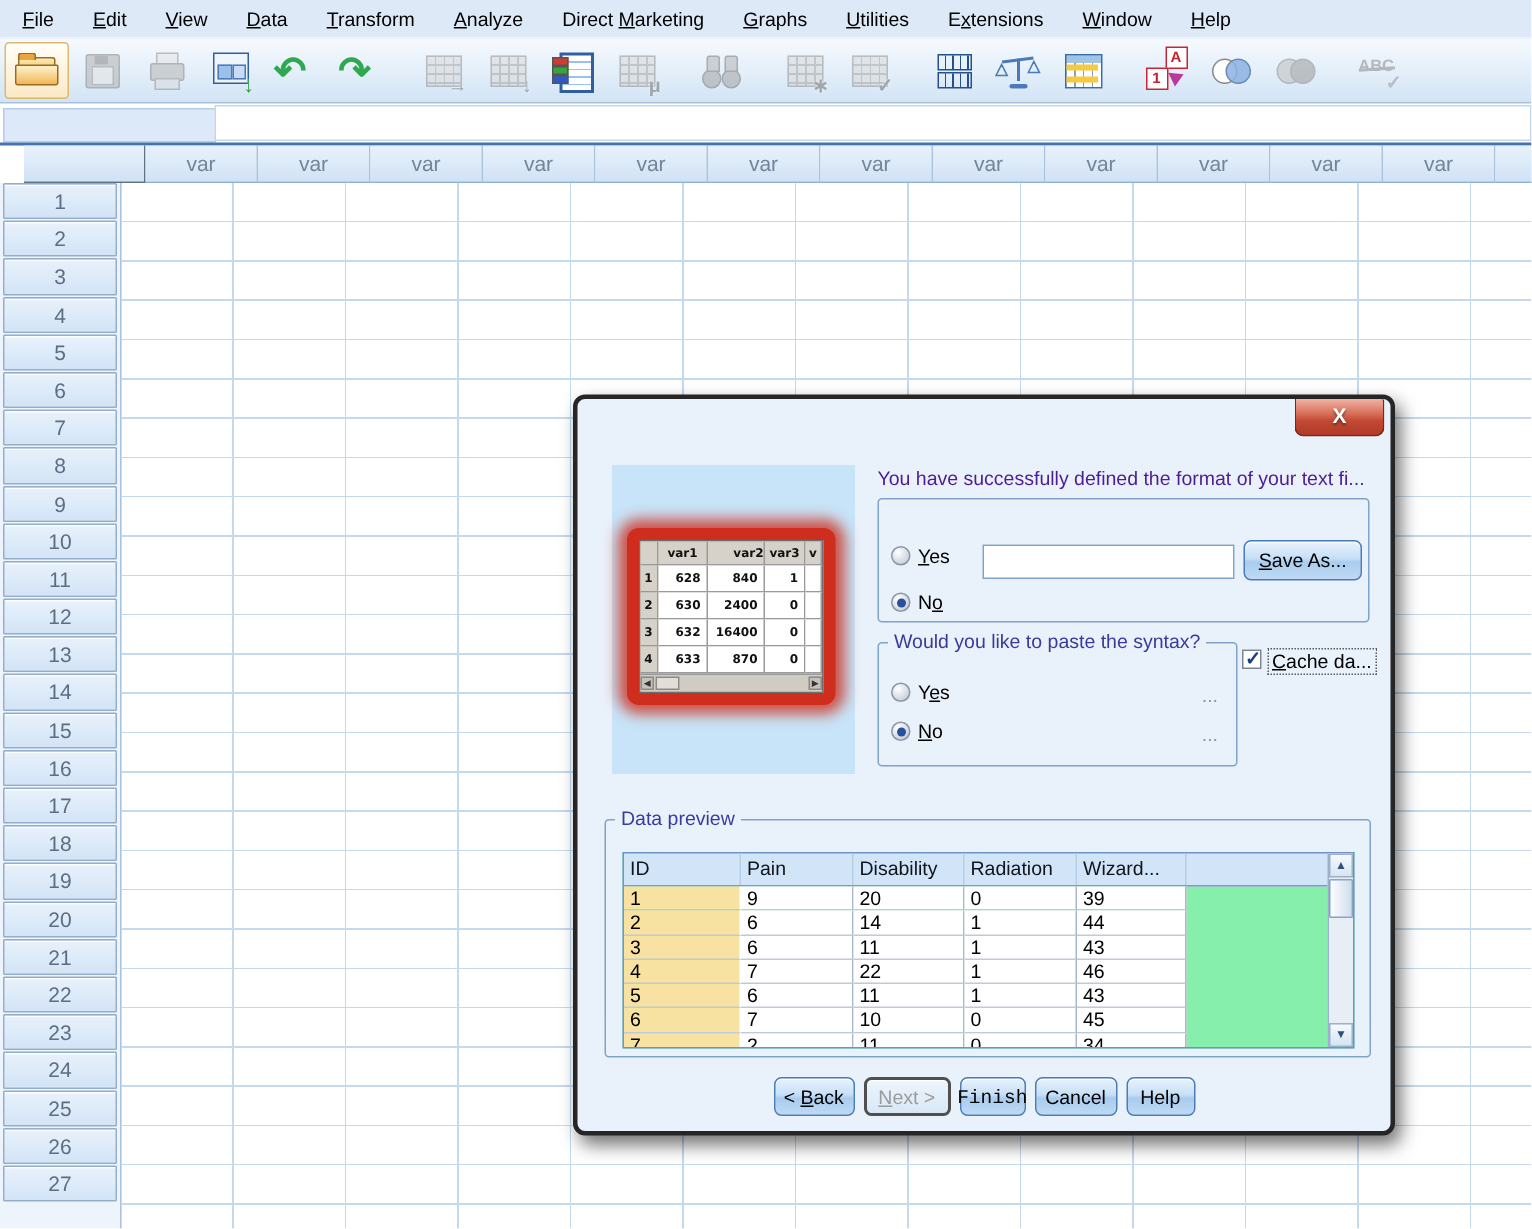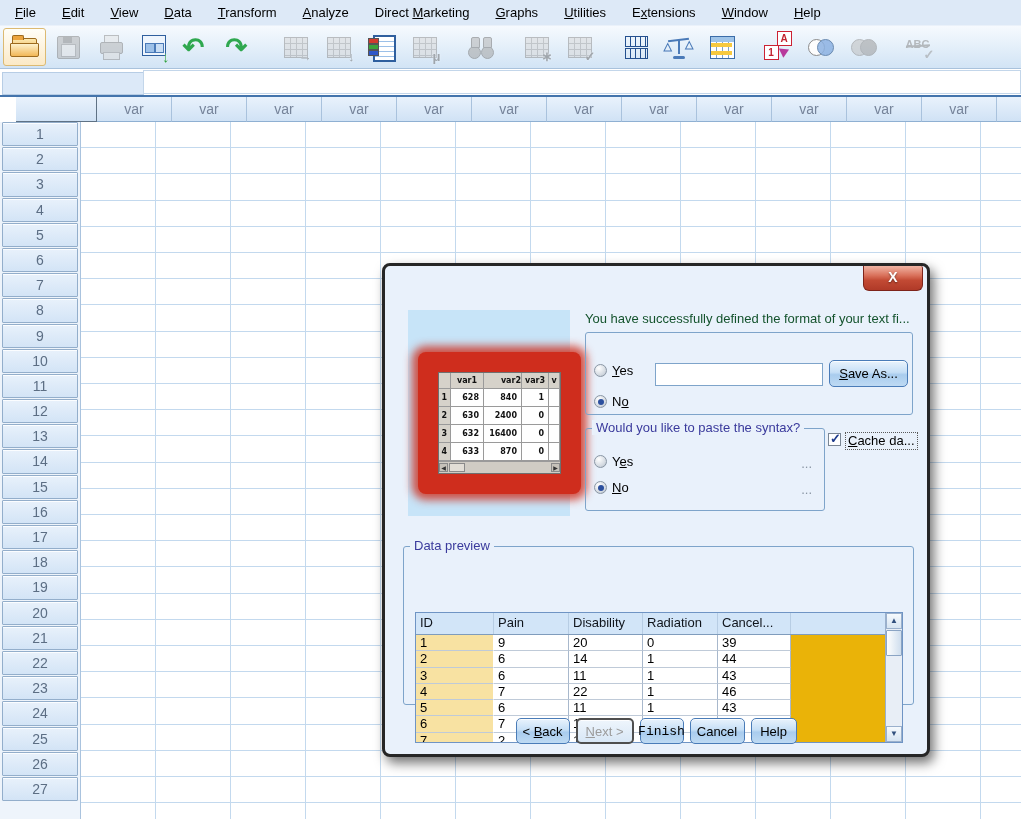--- a/index.html
+++ b/index.html
@@ -131,34 +131,34 @@
     background-image:repeating-linear-gradient(to right,transparent 0 4px,#fff 4px 5px),repeating-linear-gradient(to bottom,transparent 0 4px,#fff 4px 5px);}
   #dlg-title-icon::before{content:"";position:absolute;left:-2px;top:-2px;width:8px;height:3px;background:#d02a1e;top:1px;left:-2px;box-shadow:0 0 0 0;}
   #dlg-title-icon::after{content:"";position:absolute;left:1px;top:-2px;width:3px;height:8px;background:#d02a1e;}
   #dlg-title-text{position:absolute;left:30px;top:0;height:29px;line-height:28px;font-size:13px;color:#000;white-space:nowrap;}
   #dlg-blur-patch{position:absolute;left:252px;top:3px;width:226px;height:22px;background:rgba(165,178,194,.25);border-radius:2px;}
   #dlg-close{position:absolute;right:4px;top:0px;width:60px;height:25px;
     background:linear-gradient(#f0b4a4 0%,#d9705a 40%,#c24a34 60%,#b03a28 100%);
     border:1px solid #7e241a;border-top:none;border-radius:0 2px 6px 6px;box-sizing:border-box;
     color:#fff;font-weight:bold;font-size:14px;text-align:center;line-height:23px;text-shadow:0 1px 2px rgba(0,0,0,.5);cursor:default;}
   #dlg-preview-panel{position:absolute;left:23px;top:44px;width:162px;height:206px;background:#c7e4f8;}
-  #thumb-wrap{position:absolute;left:10px;top:42px;padding:20px;background:#cf2d1d;border-radius:8px;
+  #thumb-wrap{position:absolute;left:10px;top:42px;padding:8px;background:#cf2d1d;border-radius:8px;
     box-shadow:0 0 9px 6px rgba(206,45,28,.8);}
   #thumb-table{background:#d4d0c8;border:1px solid #6f6f6f;font-family:"DejaVu Sans",sans-serif;font-size:8px;font-weight:bold;color:#111;}
   .th-row{display:flex;}
   .th-cell{box-sizing:border-box;border-right:1px solid #9a9a9a;border-bottom:1px solid #9a9a9a;height:18px;line-height:17px;overflow:hidden;}
   .th-cell.head{background:#d6d2ca;text-align:center;height:16px;line-height:15px;}
   .th-cell.rowh{background:#d6d2ca;text-align:right;padding-right:3px;}
   .th-cell.data{background:#fff;text-align:right;padding-right:4px;}
   #thumb-hscroll{height:11px;background:#d0ccc4;border-top:1px solid #9a9a9a;position:relative;}
   .th-arr{position:absolute;top:1px;width:9px;height:9px;background:#c6c2ba;border:1px solid #8a8a8a;font-size:6px;line-height:8px;text-align:center;color:#333;box-sizing:border-box;}
   .th-arr.l{left:0;} .th-arr.r{right:0;}
   #th-thumbbar{position:absolute;left:10px;top:1px;width:16px;height:9px;background:#e2ded6;border:1px solid #8a8a8a;box-sizing:border-box;}
 
-  #dlg-intro{position:absolute;left:200px;top:45px;width:335px;font-size:13px;color:#14532d;white-space:nowrap;overflow:hidden;}
+  #dlg-intro{position:absolute;left:200px;top:45px;width:335px;font-size:13px;color:#4c1d95;white-space:nowrap;overflow:hidden;}
   .groupbox{position:absolute;border:1px solid #7ea4ca;border-radius:3px;}
   .group-legend{position:absolute;top:-9px;left:6px;background:#e9f1fb;padding:0 4px;font-size:13px;color:#3a3a9c;white-space:nowrap;}
   #group-save{left:200px;top:66px;width:326px;height:81px;}
   #group-paste{left:200px;top:162px;width:238px;height:81px;}
   .radio-row{position:absolute;display:flex;align-items:center;gap:5px;font-size:13px;color:#000;}
   .radio{width:13px;height:13px;border-radius:50%;background:radial-gradient(circle at 35% 30%,#fff,#cfd6de 70%,#9aa4b0);
     border:1px solid #8a96a4;box-sizing:border-box;position:relative;}
   .radio.checked::after{content:"";position:absolute;left:2.5px;top:2.5px;width:6px;height:6px;border-radius:50%;background:#2b4f9e;}
   #file-field{position:absolute;left:69px;top:30px;width:168px;height:23px;border:1px solid #7ea4ca;background:#fff;box-sizing:border-box;font-size:13px;padding:0 3px;}
   #save-as-btn{position:absolute;right:4px;top:27px;width:79px;height:27px;}
@@ -167,21 +167,21 @@
     font-size:13px;color:#000;text-align:center;display:flex;align-items:center;justify-content:center;cursor:default;
     box-shadow:inset 0 1px 0 rgba(255,255,255,.8);}
   .dots{position:absolute;right:12px;font-size:13px;color:#8a96a4;}
   #cache-row{position:absolute;left:443px;top:166px;display:flex;align-items:flex-start;gap:4px;font-size:13px;}
   #cache-box{width:13px;height:13px;background:#fff;border:1px solid #7a8694;box-sizing:border-box;position:relative;flex:0 0 auto;margin-top:1px;}
   #cache-box::after{content:"✓";position:absolute;left:1px;top:-3px;font-size:13px;font-weight:bold;color:#1f3c8c;}
   #cache-label{border:1px dotted #5a5a5a;padding:0 2px 1px 2px;white-space:nowrap;}
   #dlg-finish-text{position:absolute;left:200px;top:249px;width:335px;font-size:13px;white-space:nowrap;overflow:hidden;}
 
   #group-preview{left:18px;top:280px;width:509px;height:157px;}
-  #dp-table{position:absolute;left:11px;top:21px;width:488px;height:131px;border:1px solid #6f94c4;box-sizing:border-box;background:#eab308;overflow:hidden;margin-top:44px;}
+  #dp-table{position:absolute;left:11px;top:21px;width:488px;height:131px;border:1px solid #6f94c4;box-sizing:border-box;background:#86efac;overflow:hidden;}
   .dp-row{display:flex;height:16.3px;}
   .dp-cell{box-sizing:border-box;border-right:1px solid #a8b8cc;border-bottom:1px solid #bfcad8;font-size:13px;line-height:15px;padding-left:4px;overflow:hidden;white-space:nowrap;background:#fff;}
   .dp-cell.id{background:#f8e2a2;border-right:1px solid #fff;}
   #dp-header{display:flex;height:21px;background:#d2e5f8;border-bottom:1px solid #7f9cbc;}
   .dp-h{box-sizing:border-box;border-right:1px solid #b7cde4;font-size:13px;line-height:20px;padding-left:4px;color:#10151c;white-space:nowrap;overflow:hidden;}
   #dp-scrollbar{position:absolute;right:0;top:0;width:17px;height:129px;background:#e8eef6;border-left:1px solid #9ab0cc;box-sizing:border-box;}
   .sb-btn{position:absolute;left:0;width:16px;height:16px;background:linear-gradient(#f6fafd,#d6e4f2);border:1px solid #9ab0cc;box-sizing:border-box;
     text-align:center;font-size:8px;line-height:14px;color:#31507e;}
   .sb-btn.up{top:0;} .sb-btn.down{bottom:0;}
   #sb-thumb{position:absolute;left:0;top:17px;width:16px;height:26px;background:linear-gradient(to right,#fdfefe,#cfdeee);border:1px solid #8aa4c4;box-sizing:border-box;border-radius:1px;}
@@ -484,21 +484,21 @@
 
 
   <div id="group-preview" class="groupbox">
     <span class="group-legend">Data preview</span>
     <div id="dp-table">
       <div id="dp-header">
           <div class="dp-h" style="width: 78px;">ID</div>
           <div class="dp-h" style="width: 75px;">Pain</div>
           <div class="dp-h" style="width: 74px;">Disability</div>
           <div class="dp-h" style="width: 75px;">Radiation</div>
-          <div class="dp-h" style="width: 73px;">Cancel...</div>
+          <div class="dp-h" style="width: 73px;">Wizard...</div>
           <div class="dp-h" style="flex: 1 1 0%; border-right: none;"></div>
         </div>
       <div id="dp-body">
           <div class="dp-row">
             <div class="dp-cell id" style="width: 78px;">1</div>
             <div class="dp-cell" style="width: 75px;">9</div>
             <div class="dp-cell" style="width: 74px;">20</div>
             <div class="dp-cell" style="width: 75px;">0</div>
             <div class="dp-cell" style="width: 73px;">39</div>
           </div>

